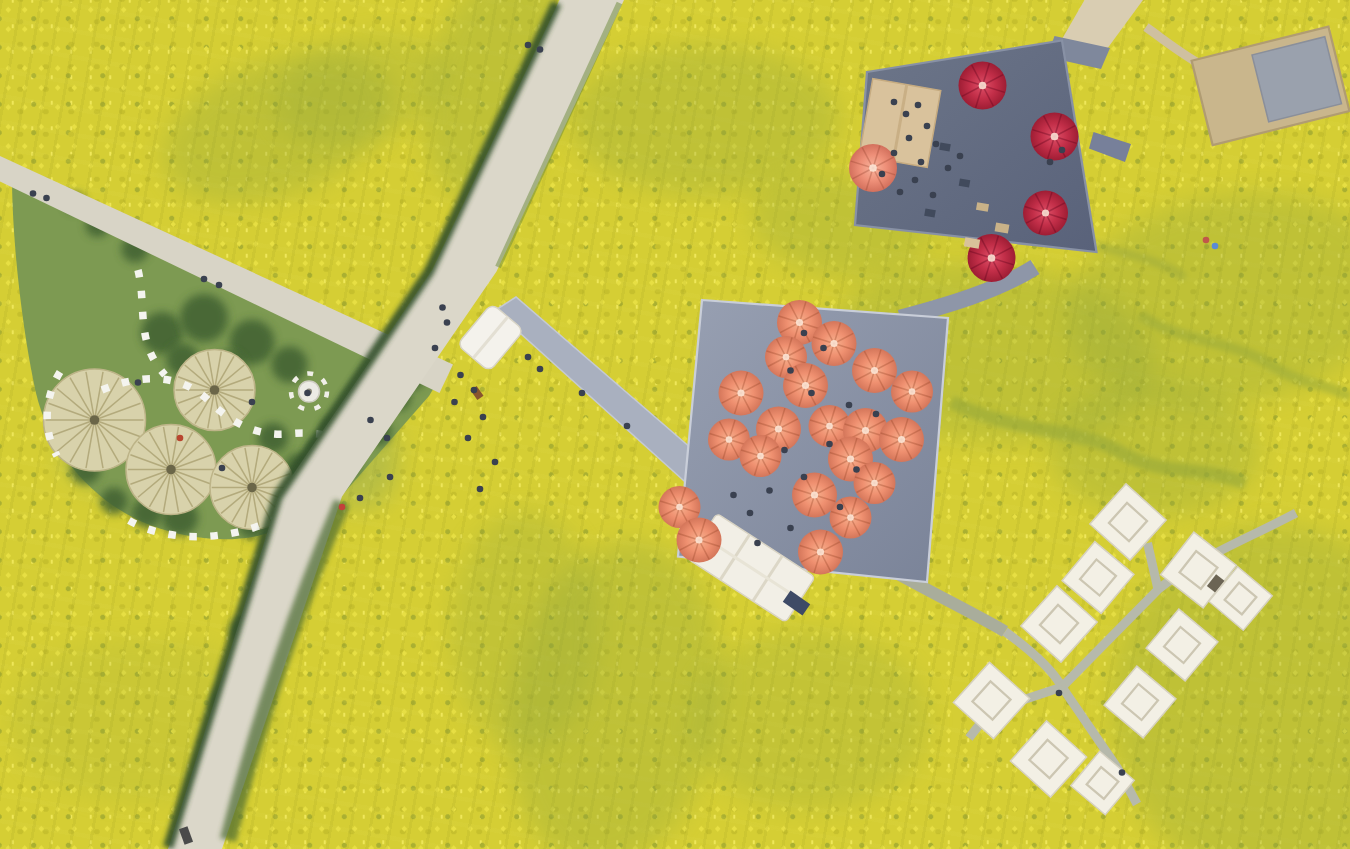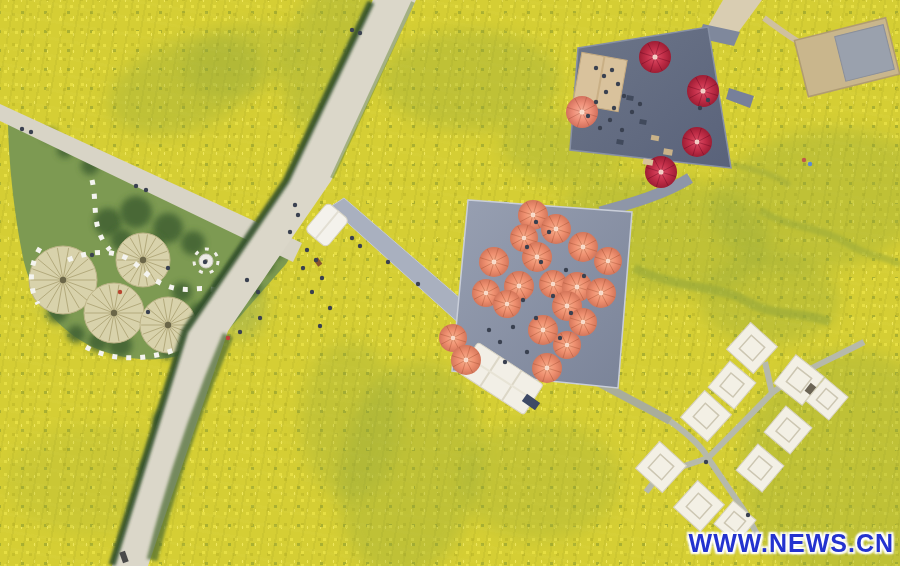--- a/index.html
+++ b/index.html
@@ -690,14 +690,13 @@
         <circle cx="205" cy="262" r="2.2" fill="#3a4150"></circle>
         <circle cx="92" cy="255" r="2.2" fill="#3a4150"></circle>
         <circle cx="168" cy="268" r="2.2" fill="#3a4150"></circle>
         <circle cx="810" cy="164" r="2.2" fill="#5b8bd6"></circle>
         <circle cx="804" cy="160" r="2.2" fill="#c0574a"></circle>
         <circle cx="706" cy="462" r="2.2" fill="#3a4150"></circle>
         <circle cx="748" cy="515" r="2.2" fill="#3a4150"></circle>
       </g>
   </svg>
 
-  <div class="watermark" style="color: rgb(36, 51, 207);">WWW.NEWS.CN</div>
 </div>
 
 </body></html>

